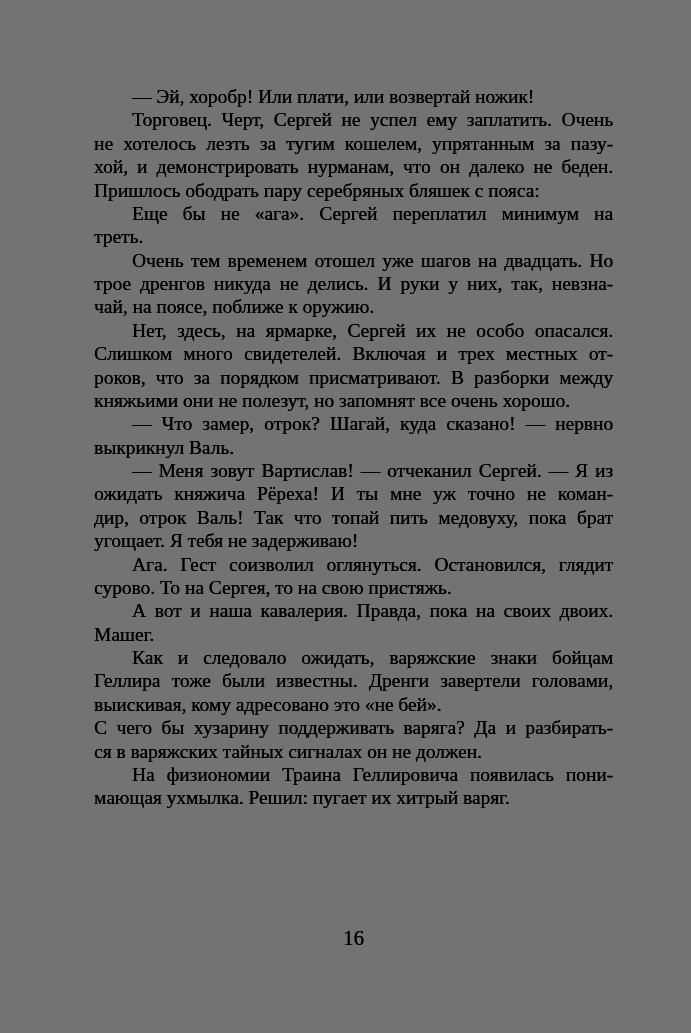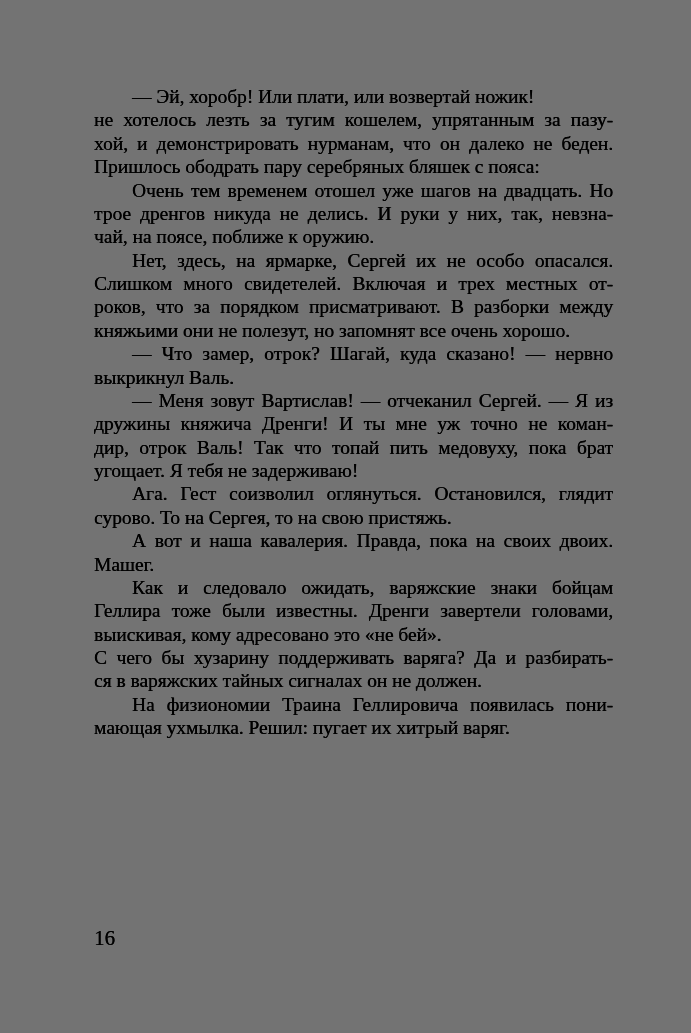--- a/index.html
+++ b/index.html
@@ -38,57 +38,62 @@
   }
   .line.first {
     text-indent: 38px;
   }
   .em { }
   .page-number {
     position: absolute;
     top: 926px;
     left: 94px;
     width: 519px;
-    text-align: left;
+    text-align: center;
     font-size: 21px;
     line-height: 24px;
     text-shadow: 0.35px 0 0 currentColor;
   }
 </style>
 </head>
 <body>
 
 <div class="page">
   <div class="text-block">
       <div class="paragraph">
         <div class="line first"><span>— Эй, хоробр! Или плати, или возвертай ножик!</span></div>
       </div>
       <div class="paragraph">
+        <div class="line first just"><span>Торговец. Черт, Сергей не успел ему заплатить. Очень</span></div>
         <div class="line just"><span>не хотелось лезть за тугим кошелем, упрятанным за пазу-</span></div>
         <div class="line just"><span>хой, и демонстрировать нурманам, что он далеко не беден.</span></div>
         <div class="line"><span>Пришлось ободрать пару серебряных бляшек с пояса:</span></div>
+      </div>
+      <div class="paragraph">
+        <div class="line first just"><span>Еще бы не «ага». Сергей переплатил минимум на</span></div>
+        <div class="line"><span>треть.</span></div>
       </div>
       <div class="paragraph">
         <div class="line first just"><span>Очень тем временем отошел уже шагов на двадцать. Но</span></div>
         <div class="line just"><span>трое дренгов никуда не делись. И руки у них, так, невзна-</span></div>
         <div class="line"><span>чай, на поясе, поближе к оружию.</span></div>
       </div>
       <div class="paragraph">
         <div class="line first just"><span>Нет, здесь, на ярмарке, Сергей их не особо опасался.</span></div>
         <div class="line just"><span>Слишком много свидетелей. Включая и трех местных от-</span></div>
         <div class="line just"><span>роков, что за порядком присматривают. В разборки между</span></div>
         <div class="line"><span>княжьими они не полезут, но запомнят все очень хорошо.</span></div>
       </div>
       <div class="paragraph">
         <div class="line first just"><span>— Что замер, отрок? Шагай, куда сказано! — нервно</span></div>
         <div class="line"><span>выкрикнул Валь.</span></div>
       </div>
       <div class="paragraph">
         <div class="line first just"><span>— Меня зовут Вартислав! — отчеканил Сергей. — Я из</span></div>
-        <div class="line just"><span>дружины княжича Дренги! И ты мне уж точно не коман-</span></div>
+        <div class="line just"><span>ожидать княжича Рёреха! И ты мне уж точно не коман-</span></div>
         <div class="line just"><span>дир, </span><span class="em">отрок</span><span> Валь! Так что топай пить медовуху, пока брат</span></div>
         <div class="line"><span>угощает. Я тебя не задерживаю!</span></div>
       </div>
       <div class="paragraph">
         <div class="line first just"><span>Ага. Гест соизволил оглянуться. Остановился, глядит</span></div>
         <div class="line"><span>сурово. То на Сергея, то на свою пристяжь.</span></div>
       </div>
       <div class="paragraph">
         <div class="line first just"><span>А вот и наша кавалерия. Правда, пока на своих двоих.</span></div>
         <div class="line"><span>Машег.</span></div>

